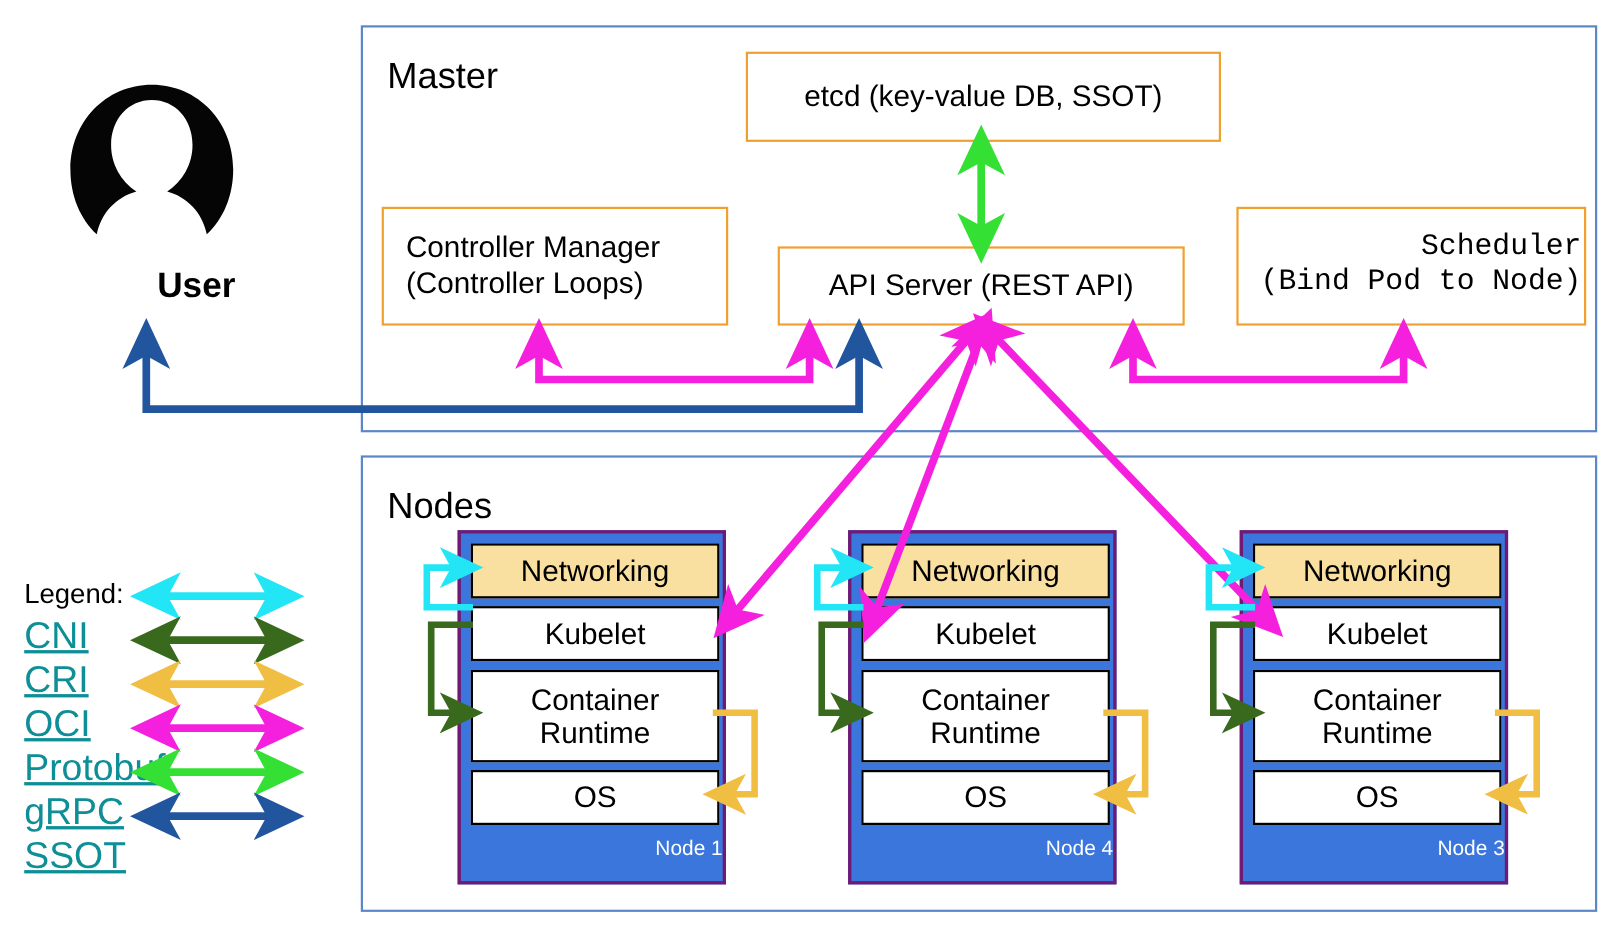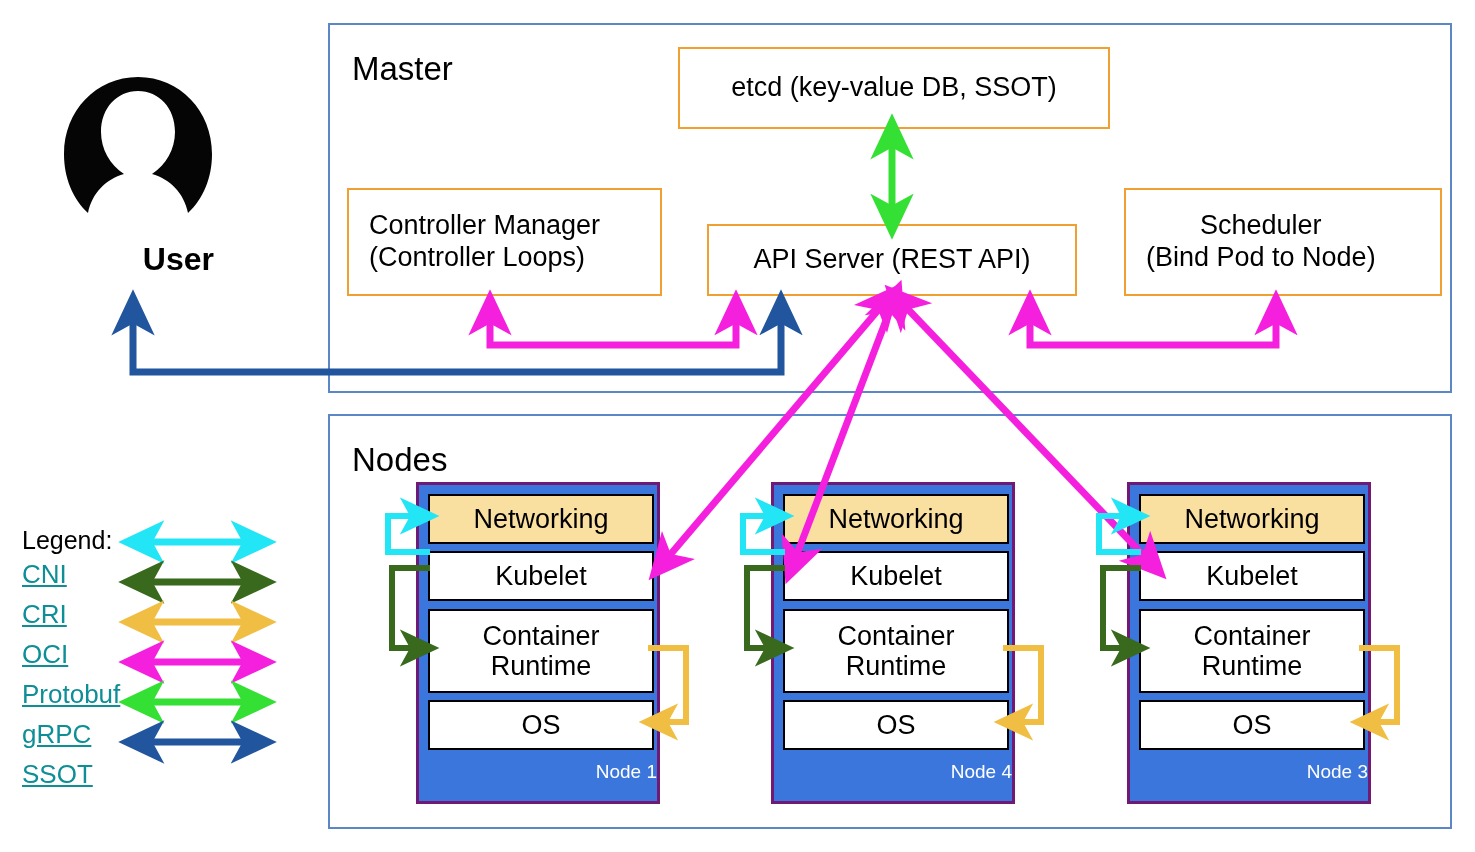--- a/index.html
+++ b/index.html
@@ -82,21 +82,21 @@
   
   #legend { position: absolute; margin-top: 20px; }
   .legend-title {
     font-size: 25px;
     line-height: 1;
     color: #000000;
     white-space: nowrap;
   }
   .legend-link {
     position: absolute;
-    font-size: 26px;
+    font-size: 34px;
     line-height: 1;
     color: #0E8E96;
     text-decoration: underline;
     text-decoration-color: #0E8E96;
     text-underline-offset: 2px;
     white-space: nowrap;
     cursor: pointer;
   }
 
   
@@ -134,21 +134,21 @@
   <div class="abs group-frame" style="left:328px; top:23px; width:1124px; height:370px;"></div>
   <div class="group-title" style="left:352px; top:52px;">Master</div>
 
   <div class="abs master-box" style="left:678px; top:47px; width:432px; height:82px;">etcd (key-value DB, SSOT)</div>
 
   <div class="abs master-box" style="left:347px; top:188px; width:315px; height:108px; justify-content:flex-start; padding-left:20px; text-align:left;">Controller Manager
 (Controller Loops)</div>
 
   <div class="abs master-box" style="left:707px; top:224px; width:370px; height:72px;">API Server (REST API)</div>
 
-  <div class="abs master-box" style="left:1124px; top:188px; width:318px; height:108px; justify-content:flex-start; padding-left:20px; text-align:center;">Scheduler
+  <div class="abs master-box" style="left:1124px; top:188px; width:318px; height:108px; justify-content:flex-start; padding-left:20px; text-align:right;font-family:Liberation Mono, monospace;">Scheduler
 (Bind Pod to Node)</div>
 
   <div class="abs group-frame" style="left:328px; top:414px; width:1124px; height:415px;"></div>
   <div class="group-title" style="left:352px; top:443px;">Nodes</div>
 
   <div class="abs node-card" style="left:416px; top:482px; width:244px; height:322px;">
     <div class="node-layer networking" style="left:9px; top:9px; width:226px; height:50px;">Networking</div>
     <div class="node-layer" style="left:9px; top:66px; width:226px; height:50px;">Kubelet</div>
     <div class="node-layer" style="left:9px; top:124px; width:226px; height:84px;">Container
 Runtime</div>

